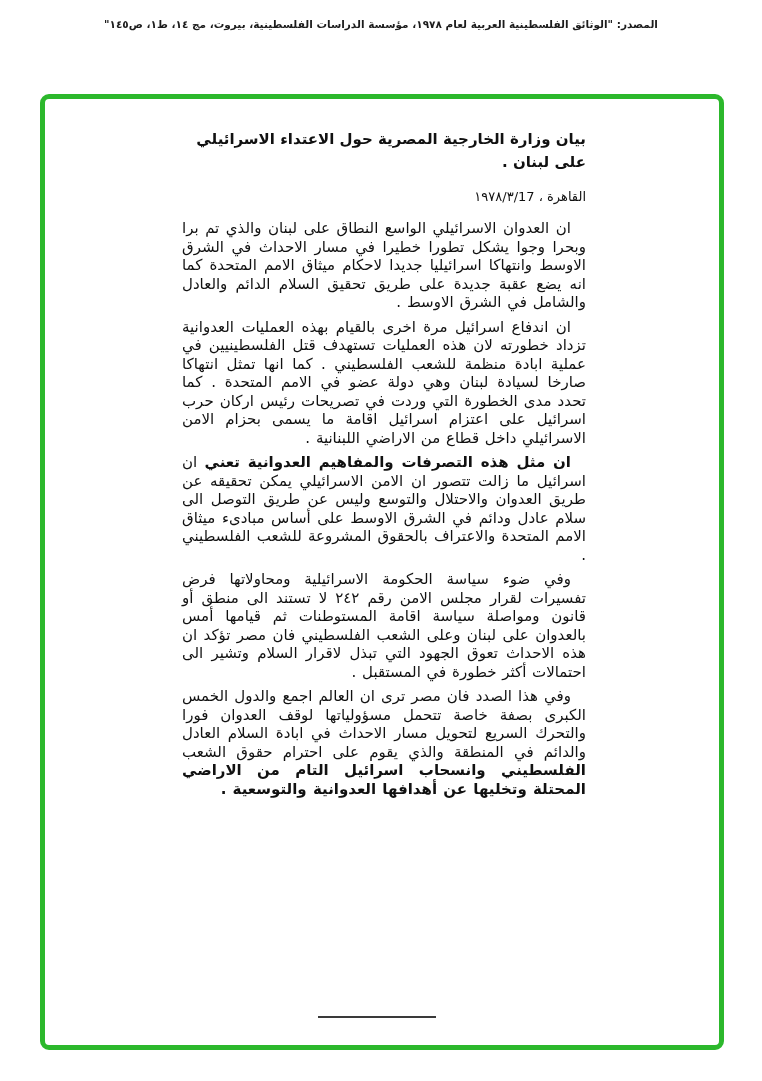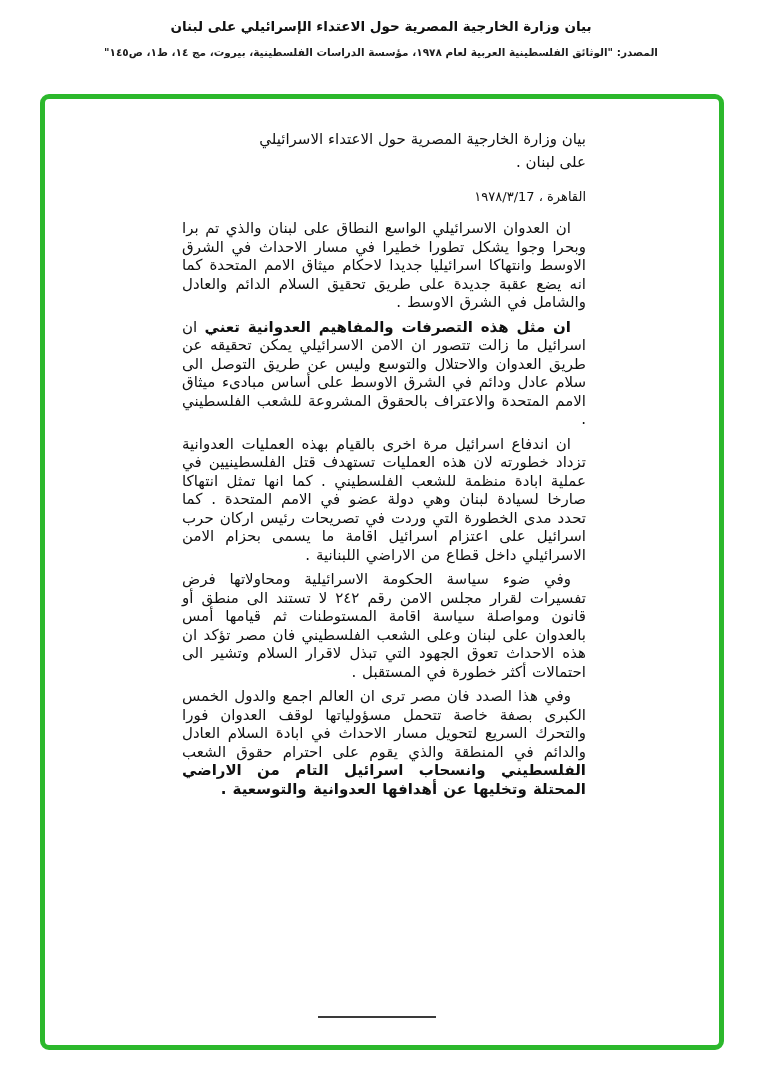--- a/index.html
+++ b/index.html
@@ -46,21 +46,21 @@
   .doc {
     position: absolute;
     left: 182px;
     top: 128px;
     width: 404px;
     direction: rtl;
     text-align: justify;
   }
   .doc-title {
     font-size: 15px;
-    font-weight: normal;
+    font-weight: bold;
     line-height: 23px;
     text-align: right;
     margin-bottom: 13px;
   }
   .dateline {
     display: flex;
     justify-content: space-between;
     align-items: flex-start;
     font-size: 13px;
     line-height: 19px;
@@ -86,40 +86,39 @@
     left: 318px;
     top: 1016px;
     width: 118px;
     border-top: 2px solid #3a3a3a;
   }
 </style>
 </head>
 <body>
 
 <div class="top-header">
-  <div class="h1">بيان وزارة الخارجية المصرية حول الاعتداء الإسرائيلي على لبنان</div>
   <div class="h2">المصدر: "الوثائق الفلسطينية العربية لعام ١٩٧٨،  مؤسسة الدراسات الفلسطينية، بيروت، مج ١٤، ط١، ص١٤٥"</div>
 </div>
 
 <div class="frame"></div>
 
 <div class="doc">
   <div class="doc-title">
     <div>بيان وزارة الخارجية المصرية حول الاعتداء الاسرائيلي</div>
     <div>على لبنان .</div>
   </div>
 
   <div class="dateline">
     <span class="place">القاهرة ، ١٩٧٨/٣/17</span>
   </div>
 
   <p><span>ان العدوان الاسرائيلي الواسع النطاق على لبنان والذي تم برا وبحرا وجوا يشكل تطورا خطيرا في مسار الاحداث في الشرق الاوسط وانتهاكا اسرائيليا جديدا لاحكام ميثاق الامم المتحدة كما انه يضع عقبة جديدة على طريق تحقيق السلام الدائم والعادل والشامل في الشرق الاوسط .</span></p>
 
+  <p><span>ان اندفاع اسرائيل مرة اخرى بالقيام بهذه العمليات العدوانية تزداد خطورته لان هذه العمليات تستهدف قتل الفلسطينيين في عملية ابادة منظمة للشعب الفلسطيني . كما انها تمثل انتهاكا صارخا لسيادة لبنان وهي دولة عضو في الامم المتحدة . كما تحدد مدى الخطورة التي وردت في تصريحات رئيس اركان حرب اسرائيل على اعتزام اسرائيل اقامة ما يسمى بحزام الامن الاسرائيلي داخل قطاع من الاراضي اللبنانية .</span></p>
+
   <p><b>ان مثل هذه التصرفات والمفاهيم العدوانية تعني</b> <span>ان اسرائيل ما زالت تتصور ان الامن الاسرائيلي يمكن تحقيقه عن طريق العدوان والاحتلال والتوسع وليس عن طريق التوصل الى سلام عادل ودائم في الشرق الاوسط على أساس مبادىء ميثاق الامم المتحدة والاعتراف بالحقوق المشروعة للشعب الفلسطيني .</span></p>
-
-  <p><span>ان اندفاع اسرائيل مرة اخرى بالقيام بهذه العمليات العدوانية تزداد خطورته لان هذه العمليات تستهدف قتل الفلسطينيين في عملية ابادة منظمة للشعب الفلسطيني . كما انها تمثل انتهاكا صارخا لسيادة لبنان وهي دولة عضو في الامم المتحدة . كما تحدد مدى الخطورة التي وردت في تصريحات رئيس اركان حرب اسرائيل على اعتزام اسرائيل اقامة ما يسمى بحزام الامن الاسرائيلي داخل قطاع من الاراضي اللبنانية .</span></p>
 
   <p><span>وفي ضوء سياسة الحكومة الاسرائيلية ومحاولاتها فرض تفسيرات لقرار مجلس الامن رقم ٢٤٢ لا تستند الى منطق أو قانون ومواصلة سياسة اقامة المستوطنات ثم قيامها أمس بالعدوان على لبنان وعلى الشعب الفلسطيني فان مصر تؤكد ان هذه الاحداث تعوق الجهود التي تبذل لاقرار السلام وتشير الى احتمالات أكثر خطورة في المستقبل .</span></p>
 
   <p><span>وفي هذا الصدد فان مصر ترى ان العالم اجمع والدول الخمس الكبرى بصفة خاصة تتحمل مسؤولياتها لوقف العدوان فورا والتحرك السريع لتحويل مسار الاحداث في ابادة السلام العادل والدائم في المنطقة والذي يقوم على احترام حقوق الشعب</span> <b>الفلسطيني وانسحاب اسرائيل التام من الاراضي المحتلة وتخليها عن أهدافها العدوانية والتوسعية .</b></p>
 </div>
 
 <div class="end-rule"></div>
 
 </body></html>

